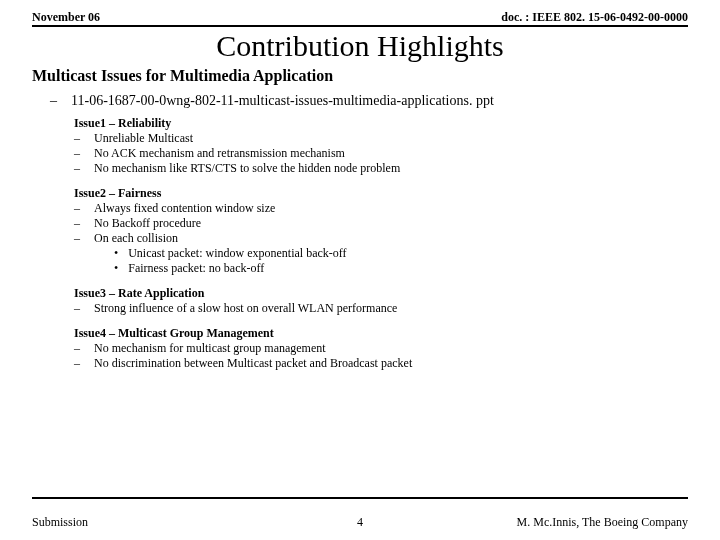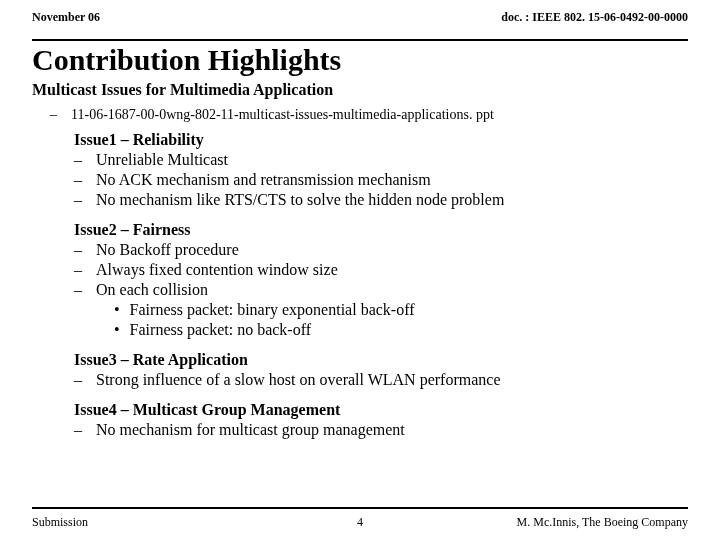--- a/index.html
+++ b/index.html
@@ -18,47 +18,47 @@
     width: 720px;
     height: 540px;
     position: relative;
   }
   .header {
     display: flex;
     justify-content: space-between;
     font-size: 12px;
     font-weight: bold;
     border-bottom: 2px solid #000;
-    padding-bottom: 14px;
+    padding-bottom: 0;
   }
   .title {
     font-size: 30px;
-    font-weight: bold;
-    text-align: left;
+    font-weight: normal;
+    text-align: center;
     margin: 2px 0 4px 0;
   }
   .subtitle {
     font-size: 16px;
     font-weight: bold;
     margin-bottom: 8px;
   }
   .lineitem {
     font-size: 14px;
     margin-left: 42px;
     margin-bottom: 7px;
   }
   .lineitem::before {
     content: "–";
     margin-left: -24px;
     margin-right: 14px;
   }
   .issue-block {
     margin-left: 42px;
     margin-bottom: 10px;
-    font-size: 16px;
+    font-size: 12px;
     line-height: 1.25;
   }
   .issue-title {
     font-weight: bold;
   }
   .sub {
     margin-left: 0;
   }
   .sub div::before {
     content: "–";
@@ -73,21 +73,21 @@
   }
   .footer {
     position: absolute;
     left: 32px;
     right: 32px;
     bottom: 10px;
     border-top: 2px solid #000;
     display: flex;
     justify-content: space-between;
     font-size: 12px;
-    padding-top: 6px;
+    padding-top: 16px;
     align-items: center;
   }
   .footer .center {
     position: absolute;
     left: 0; right: 0;
     text-align: center;
   }
 </style>
 </head>
 <body>
@@ -106,41 +106,42 @@
     <div class="sub">
       <div>Unreliable Multicast</div>
       <div>No ACK mechanism and retransmission mechanism</div>
       <div>No mechanism like RTS/CTS to solve the hidden node problem</div>
     </div>
   </div>
 
   <div class="issue-block">
     <div class="issue-title">Issue2 – Fairness</div>
     <div class="sub">
+      <div>Always fixed contention window size</div>
       <div>No Backoff procedure</div>
-      <div>Always fixed contention window size</div>
       <div>On each collision</div>
     </div>
     <div class="bullet">
-      <div>Fairness packet: binary exponential back-off</div>
+      <div>Unicast packet: window exponential back-off</div>
       <div>Fairness packet: no back-off</div>
     </div>
   </div>
 
   <div class="issue-block">
     <div class="issue-title">Issue3 – Rate Application</div>
     <div class="sub">
       <div>Strong influence of a slow host on overall WLAN performance</div>
     </div>
   </div>
 
   <div class="issue-block">
     <div class="issue-title">Issue4 – Multicast Group Management</div>
     <div class="sub">
       <div>No mechanism for multicast group management</div>
+      <div>No discrimination between Multicast packet and Broadcast packet</div>
     </div>
   </div>
 
   <div class="footer">
     <span>Submission</span>
     <span class="center">4</span>
     <span>M. Mc.Innis, The Boeing Company</span>
   </div>
 </div>
 

